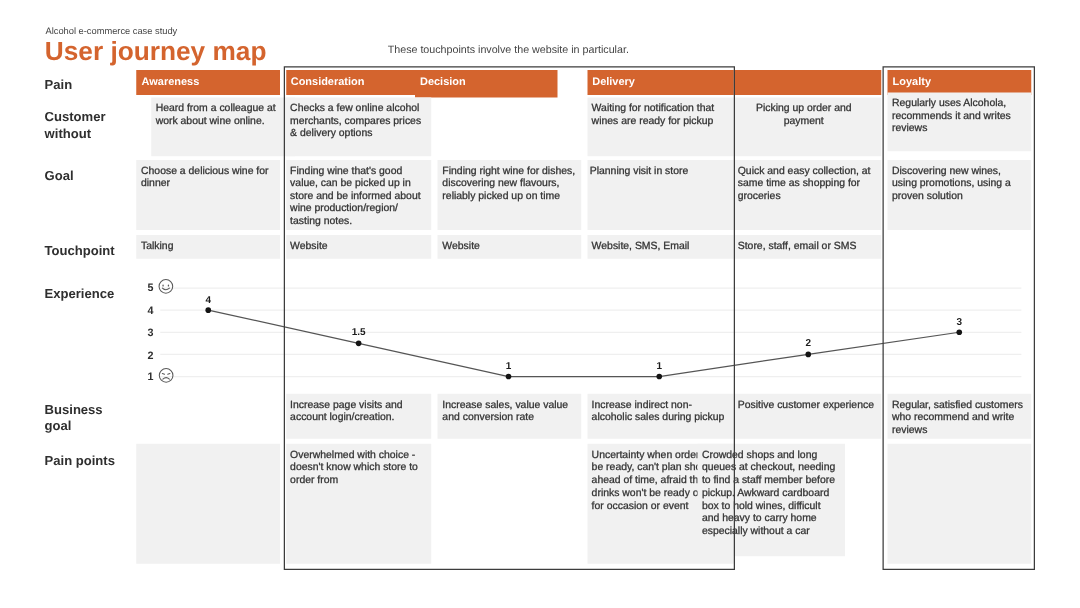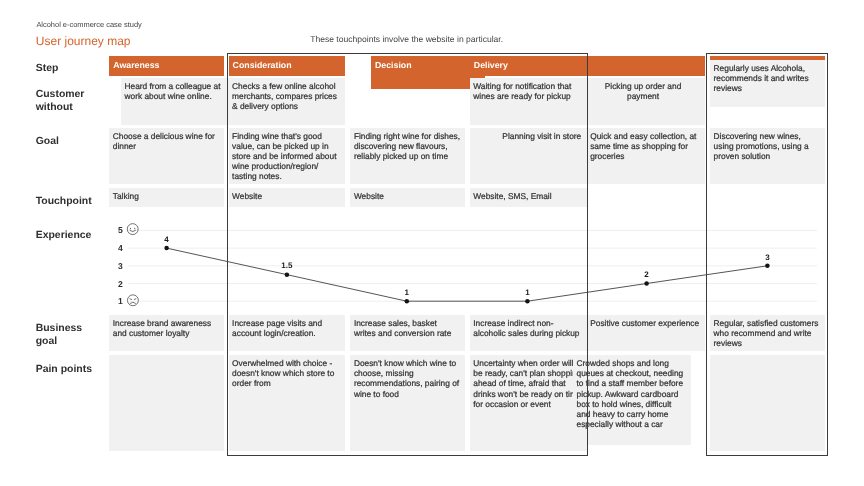--- a/index.html
+++ b/index.html
@@ -1,52 +1,52 @@
 <!DOCTYPE html>
 <html><head>
 <meta charset="utf-8">
 <style>
 html,body{margin:0;padding:0;background:#ffffff;}
 body{width:864px;height:486px;font-family:"Liberation Sans",sans-serif;color:#3c3c3c;overflow:hidden;-webkit-font-smoothing:antialiased;text-rendering:geometricPrecision;}
 #stage{position:relative;width:864px;height:486px;background:#ffffff;will-change:transform;transform:translateZ(0);}
 .abs{position:absolute;}
 #eyebrow{left:36.4px;top:19.6px;font-size:7.45px;line-height:9px;color:#444444;white-space:nowrap;}
-#title{left:35.8px;top:31.5px;font-size:12px;line-height:19px;font-weight:400;color:#d4642e;white-space:nowrap;}
+#title{left:35.8px;top:31.5px;font-size:21px;line-height:19px;font-weight:700;color:#d4642e;white-space:nowrap;}
 #note{left:310.2px;top:33.5px;font-size:8.55px;line-height:10px;color:#444444;white-space:nowrap;}
 .rowlabel{left:35.7px;font-size:10.45px;line-height:13.4px;font-weight:700;color:#2f2f2f;width:60px;}
 .hdr{position:absolute;background:#d4642e;}
 .hdrlabel{position:absolute;left:4.0px;top:4.2px;font-size:8.77px;line-height:11px;font-weight:700;color:#ffffff;white-space:nowrap;}
 .cell{position:absolute;background:#f1f1f1;}
 .celltext{position:absolute;top:3.0px;font-size:8.35px;line-height:10.05px;color:#333333;-webkit-text-stroke:0.22px #333333;}
 .outline{position:absolute;border:1.5px solid #3c3c3c;box-sizing:border-box;pointer-events:none;}
 #chart{position:absolute;left:0;top:0;width:864px;height:486px;overflow:visible;}
 .ticklabel{font-size:8.6px;font-weight:700;color:#2f2f2f;line-height:10px;text-align:right;width:12px;}
 .ptlabel{font-size:8.0px;font-weight:700;color:#1c1c1c;line-height:9px;white-space:nowrap;text-align:center;}
 </style>
 </head>
 <body>
 
 <div id="stage">
   <div class="abs" id="eyebrow">Alcohol e-commerce case study</div>
   <div class="abs" id="title">User journey map</div>
   <div class="abs" id="note">These touchpoints involve the website in particular.</div>
-  <div class="abs rowlabel" style="top:62.45px">Step</div>
+  <div class="abs rowlabel" style="top:62.45px">Pain</div>
   <div class="abs rowlabel" style="top:87.55px">Customer without</div>
   <div class="abs rowlabel" style="top:135.25px">Goal</div>
   <div class="abs rowlabel" style="top:195.05px">Touchpoint</div>
   <div class="abs rowlabel" style="top:229.45px">Experience</div>
   <div class="abs rowlabel" style="top:321.85px">Business goal</div>
   <div class="abs rowlabel" style="top:362.55px">Pain points</div>
   <div class="hdr" style="left:109.3px;top:55.7px;width:115.2px;height:19.9px">
       <span class="hdrlabel">Awareness</span>
     </div>
   <div class="hdr" style="left:228.6px;top:55.7px;width:116.2px;height:19.9px">
       <span class="hdrlabel">Consideration</span>
     </div>
-  <div class="hdr" style="left:371px;top:55.7px;width:114.2px;height:33px">
+  <div class="hdr" style="left:332px;top:55.7px;width:114.2px;height:22px">
       <span class="hdrlabel">Decision</span>
     </div>
   <div class="hdr" style="left:469.8px;top:55.7px;width:116.9px;height:19.9px">
       <span class="hdrlabel">Delivery</span>
     </div>
   <div class="hdr" style="left:586.7px;top:55.7px;width:118.2px;height:19.9px">
       <span class="hdrlabel"></span>
     </div>
   <div class="hdr" style="left:710.1px;top:55.7px;width:115.3px;height:19.9px">
       <span class="hdrlabel">Loyalty</span>
@@ -56,84 +56,81 @@
     </div>
   <div class="cell" style="left:228.6px;top:78.0px;width:116.2px;height:46.5px">
       <span class="celltext" style="left:3.5px;width:108.70px;">Checks a few online alcohol merchants, compares prices &amp; delivery options</span>
     </div>
   <div class="cell" style="left:469.8px;top:78.0px;width:116.9px;height:46.5px">
       <span class="celltext" style="left:3.5px;width:109.40px;">Waiting for notification that wines are ready for pickup</span>
     </div>
   <div class="cell" style="left:586.7px;top:78.0px;width:118.2px;height:46.5px">
       <span class="celltext" style="left:1px;width:110.70px;text-align:center;">Picking up order and payment</span>
     </div>
-  <div class="cell" style="left:710.1px;top:60px;width:115.3px;height:46.5px">
+  <div class="cell" style="left:710.1px;top:74px;width:115.3px;height:46.5px">
       <span class="celltext" style="left:3.5px;width:107.80px;">Regularly uses Alcohola, recommends it and writes reviews</span>
     </div>
   <div class="cell" style="left:109.3px;top:128.0px;width:115.2px;height:56.2px">
       <span class="celltext" style="left:3.5px;width:107.70px;">Choose a delicious wine for dinner</span>
     </div>
   <div class="cell" style="left:228.6px;top:128.0px;width:116.2px;height:56.2px">
       <span class="celltext" style="left:3.5px;width:108.70px;">Finding wine that's good value, can be picked up in store and be informed about wine production/​region/​tasting notes.</span>
     </div>
   <div class="cell" style="left:350.4px;top:128.0px;width:114.2px;height:56.2px">
       <span class="celltext" style="left:3.5px;width:106.70px;">Finding right wine for dishes, discovering new flavours, reliably picked up on time</span>
     </div>
   <div class="cell" style="left:469.8px;top:128.0px;width:116.9px;height:56.2px">
-      <span class="celltext" style="left:2px;width:109.40px;text-align:right;">Planning visit in store</span>
+      <span class="celltext" style="left:2px;width:109.40px;">Planning visit in store</span>
     </div>
   <div class="cell" style="left:586.7px;top:128.0px;width:118.2px;height:56.2px">
       <span class="celltext" style="left:3.5px;width:110.70px;">Quick and easy collection, at same time as shopping for groceries</span>
     </div>
   <div class="cell" style="left:710.1px;top:128.0px;width:115.3px;height:56.2px">
       <span class="celltext" style="left:3.5px;width:107.80px;">Discovering new wines, using promotions, using a proven solution</span>
     </div>
   <div class="cell" style="left:109.3px;top:188.0px;width:115.2px;height:18.7px">
       <span class="celltext" style="left:3.5px;width:107.70px;">Talking</span>
     </div>
   <div class="cell" style="left:228.6px;top:188.0px;width:116.2px;height:18.7px">
       <span class="celltext" style="left:3.5px;width:108.70px;">Website</span>
     </div>
   <div class="cell" style="left:350.4px;top:188.0px;width:114.2px;height:18.7px">
       <span class="celltext" style="left:3.5px;width:106.70px;">Website</span>
     </div>
   <div class="cell" style="left:469.8px;top:188.0px;width:116.9px;height:18.7px">
       <span class="celltext" style="left:3.5px;width:109.40px;">Website, SMS, Email</span>
     </div>
-  <div class="cell" style="left:109.3px;top:314.8px;width:115.2px;height:36.6px">
-      <span class="celltext" style="left:3.5px;width:107.70px;">Increase brand awareness and customer loyalty</span>
+  <div class="cell" style="left:586.7px;top:188.0px;width:118.2px;height:18.7px">
+      <span class="celltext" style="left:3.5px;width:110.70px;">Store, staff, email or SMS</span>
     </div>
   <div class="cell" style="left:228.6px;top:314.8px;width:116.2px;height:36.6px">
       <span class="celltext" style="left:3.5px;width:108.70px;">Increase page visits and account login/​creation.</span>
     </div>
   <div class="cell" style="left:350.4px;top:314.8px;width:114.2px;height:36.6px">
-      <span class="celltext" style="left:3.5px;width:106.70px;">Increase sales, basket writes and conversion rate</span>
+      <span class="celltext" style="left:3.5px;width:106.70px;">Increase sales, value value and conversion rate</span>
     </div>
   <div class="cell" style="left:469.8px;top:314.8px;width:116.9px;height:36.6px">
       <span class="celltext" style="left:3.5px;width:109.40px;">Increase indirect non-alcoholic sales during pickup</span>
     </div>
   <div class="cell" style="left:586.7px;top:314.8px;width:118.2px;height:36.6px">
       <span class="celltext" style="left:3.5px;width:110.70px;">Positive customer experience</span>
     </div>
   <div class="cell" style="left:710.1px;top:314.8px;width:115.3px;height:36.6px">
       <span class="celltext" style="left:3.5px;width:107.80px;">Regular, satisfied customers who recommend and write reviews</span>
     </div>
   <div class="cell" style="left:109.3px;top:355.4px;width:115.2px;height:95.5px">
       <span class="celltext" style="left:3.5px;width:107.70px;"></span>
     </div>
   <div class="cell" style="left:228.6px;top:355.4px;width:116.2px;height:95.5px">
       <span class="celltext" style="left:3.5px;width:108.70px;">Overwhelmed with choice - doesn't know which store to order from</span>
     </div>
-  <div class="cell" style="left:350.4px;top:355.4px;width:114.2px;height:95.5px">
-      <span class="celltext" style="left:3.5px;width:106.70px;">Doesn't know which wine to choose, missing recommendations, pairing of wine to food</span>
-    </div>
   <div class="cell" style="left:469.8px;top:355.4px;width:116.9px;height:95.5px">
       <span class="celltext" style="left:3.5px;width:109.40px;">Uncertainty when order will be ready, can't plan shopping ahead of time, afraid that drinks won't be ready on time for occasion or event</span>
     </div>
-  <div class="cell" style="left:573px;top:355.4px;width:118.2px;height:90px">
+  <div class="cell" style="left:558px;top:355.4px;width:118.2px;height:90px">
       <span class="celltext" style="left:3.5px;width:110.70px;">Crowded shops and long queues at checkout, needing to find a staff member before pickup. Awkward cardboard box to hold wines, difficult and heavy to carry home especially without a car</span>
     </div>
   <div class="cell" style="left:710.1px;top:355.4px;width:115.3px;height:95.5px">
       <span class="celltext" style="left:3.5px;width:107.80px;"></span>
     </div>
   <svg id="chart" viewBox="0 0 864 486" width="864" height="486">
     <g>
       <line x1="128.2" y1="230.40" x2="817.1" y2="230.40" stroke="#efefef" stroke-width="1"></line>
       <line x1="128.2" y1="248.10" x2="817.1" y2="248.10" stroke="#efefef" stroke-width="1"></line>
       <line x1="128.2" y1="265.80" x2="817.1" y2="265.80" stroke="#efefef" stroke-width="1"></line>

